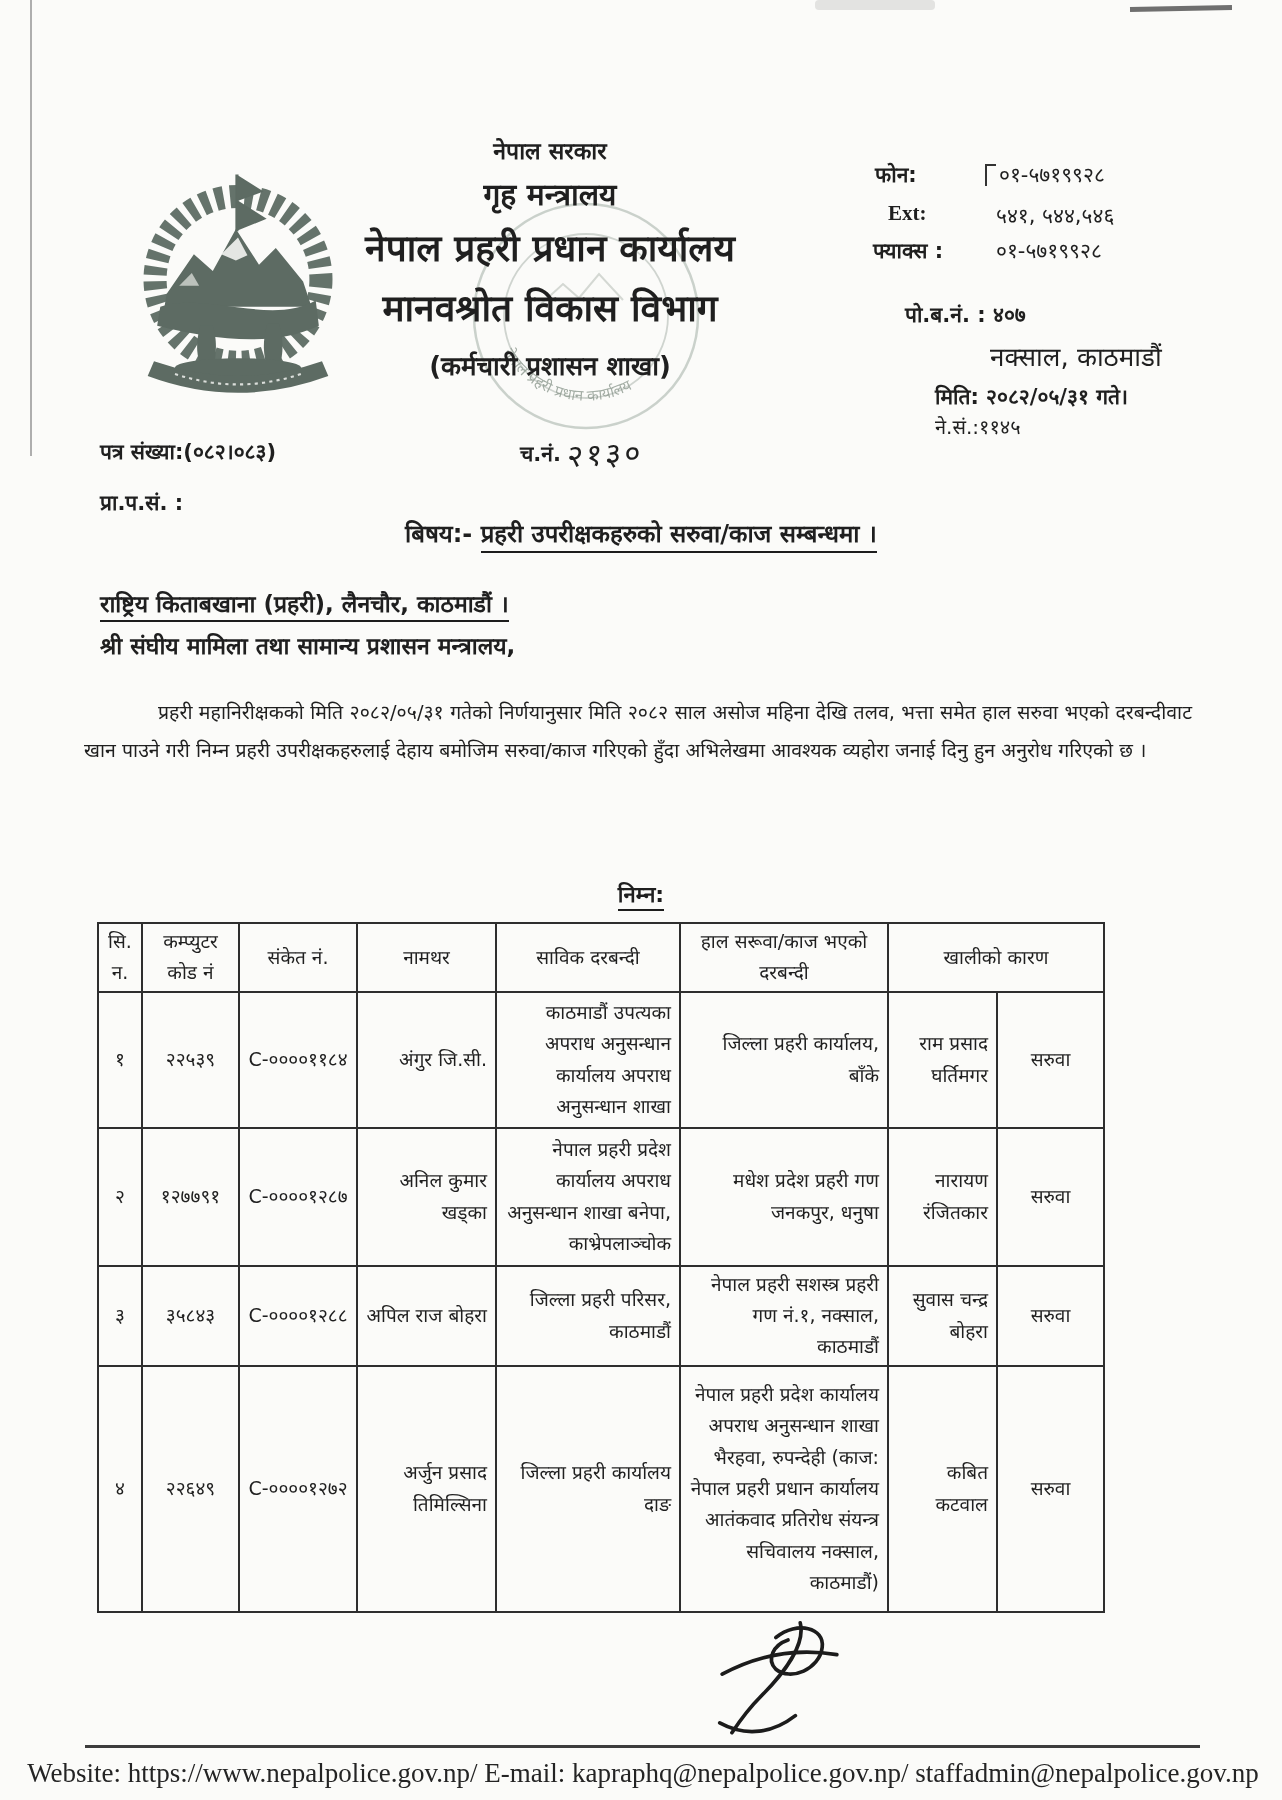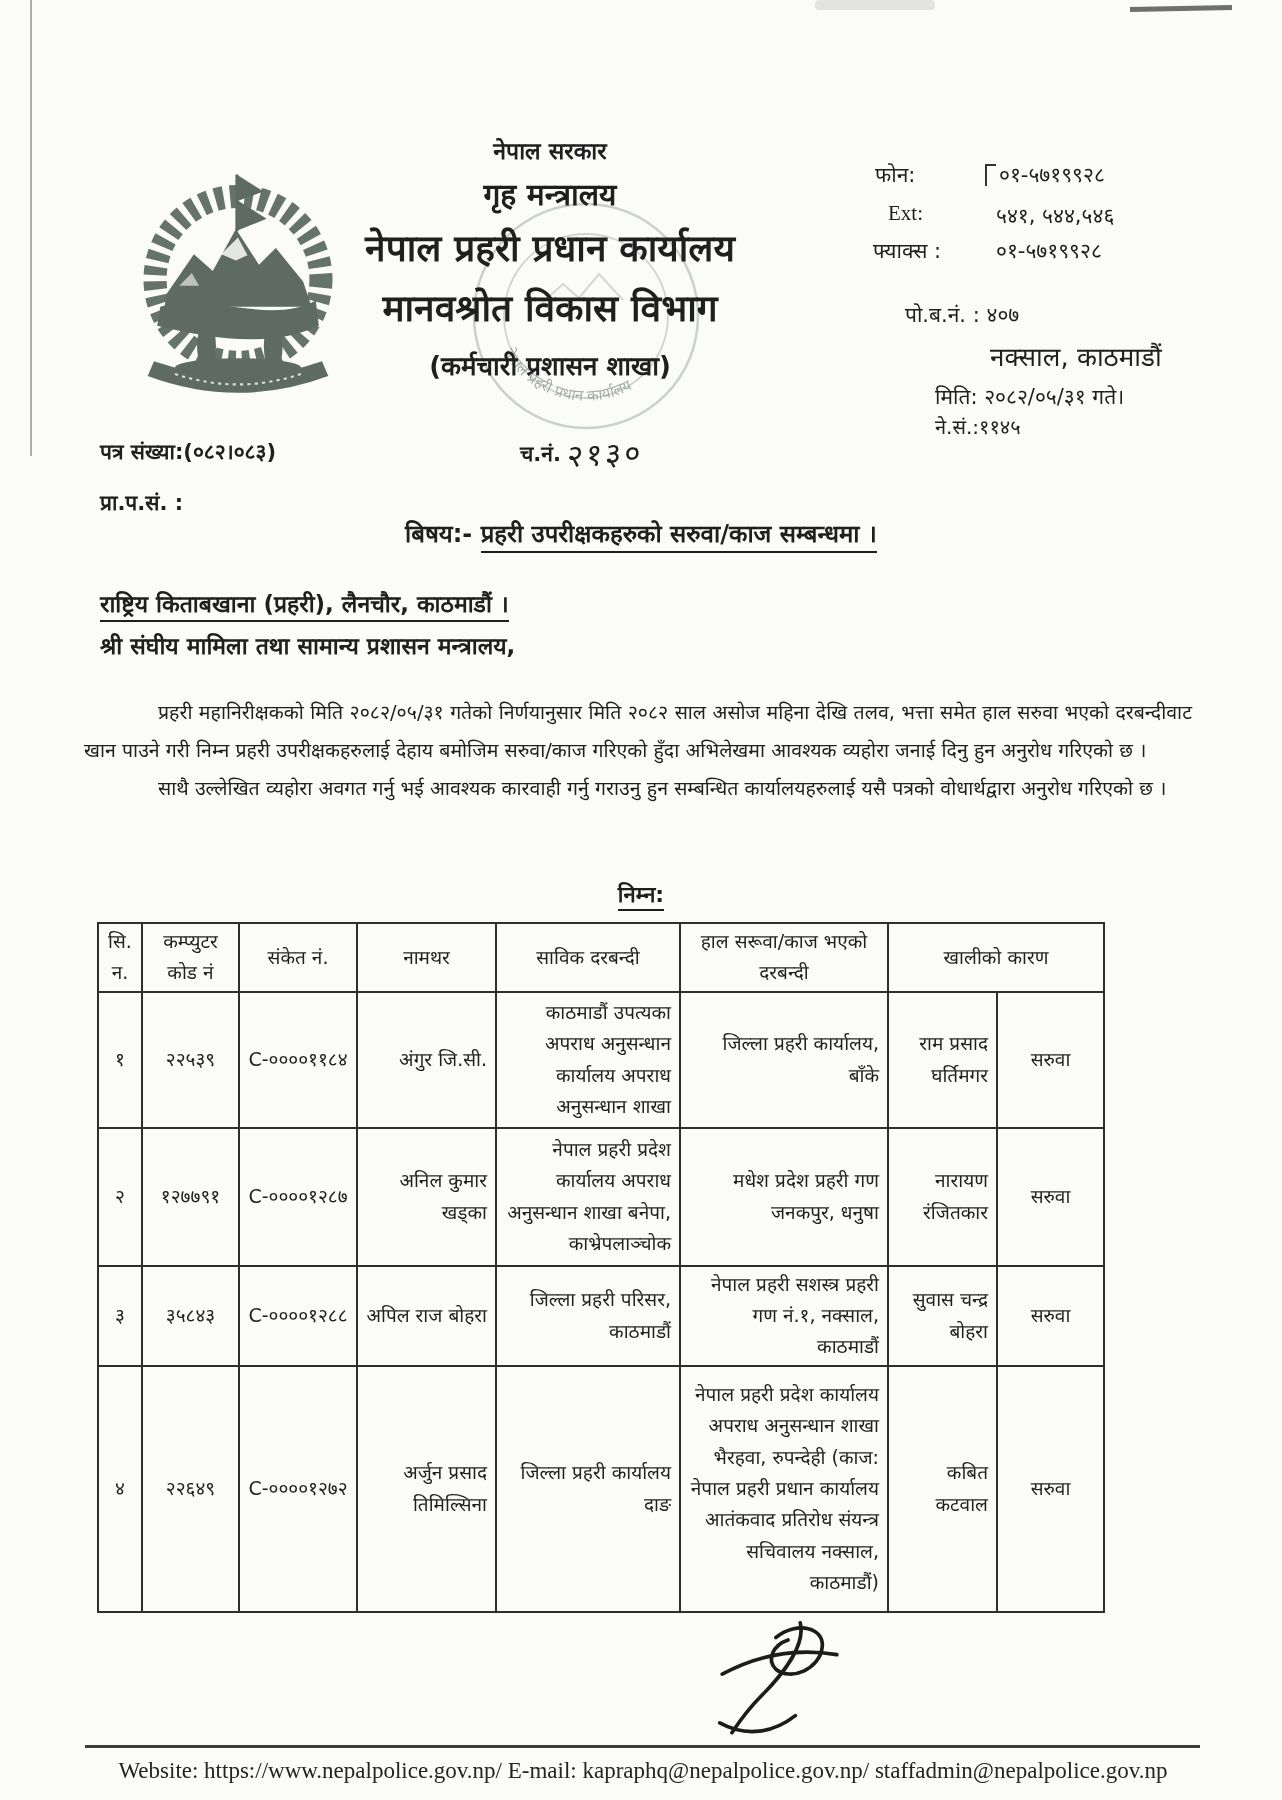--- a/index.html
+++ b/index.html
@@ -8,41 +8,41 @@
   .abs{position:absolute;}
   .b{font-weight:normal;}
   
   .hdr-block{left:230px;top:134px;width:640px;text-align:center;z-index:3;}
   .h-gov{font-size:23px;font-weight:bold;margin-bottom:7px;}
   .h-min{font-size:30px;font-weight:bold;margin-bottom:7px;}
   .h-off{font-size:37px;font-weight:bold;margin-bottom:9px;}
   .h-dept{font-size:37px;font-weight:bold;margin-bottom:15px;}
   .h-sec{font-size:26px;font-weight:bold;}
   
-  .c-lab{font-weight:normal;font-size:21px;}
+  .c-lab{font-weight:bold;font-size:21px;}
   .c-val{font-size:21px;}
   .bracket{display:inline-block;width:9px;height:20px;border-left:2px solid #333;border-top:2px solid #333;margin-right:3px;vertical-align:-4px;}
   
   .meta{font-size:21px;font-weight:bold;}
   .handwritten{display:inline-block;font-size:31px;font-weight:normal;letter-spacing:3px;transform:rotate(-3deg) skewX(-5deg);margin-left:6px;vertical-align:-4px;}
   .subject{left:0;right:0;top:516px;text-align:center;font-size:24px;font-weight:bold;z-index:2;}
   .u2{border-bottom:2.5px solid #1d1d1d;padding-bottom:3px;}
   .addr{left:100px;top:583px;font-size:23px;font-weight:bold;line-height:42px;}
   .body-copy{left:84px;top:694px;width:1108px;font-size:19.5px;line-height:38px;text-align:justify;}
   .body-copy p{margin:0;text-indent:74px;}
   .nimna{left:0;right:0;top:878px;text-align:center;font-size:22px;font-weight:bold;}
   .nimna span{border-bottom:2.5px solid #1d1d1d;padding-bottom:2px;}
   
   table.tr-table{border-collapse:collapse;table-layout:fixed;width:1006px;font-size:19px;}
   .tr-table td,.tr-table th{border:2px solid #2e2e2e;padding:2px 8px;vertical-align:middle;line-height:1.65;font-weight:normal;}
   .tr-table th{text-align:center;}
   .td-c{text-align:center;}
   .td-l{text-align:right;padding-left:11px;}
   .footer-rule{left:85px;top:1745px;width:1115px;height:3px;background:#3d3d3d;}
-  .footer-text{left:4px;right:0;top:1758px;text-align:center;font-size:23px;font-family:"Liberation Serif",serif;color:#242424;}
+  .footer-text{left:4px;right:0;top:1758px;text-align:center;font-size:27px;font-family:"Liberation Serif",serif;color:#242424;}
   
   .edge-line{left:30px;top:0;width:2px;height:456px;background:#7b7b7b;opacity:.6;}
   .tr-dash{left:1130px;top:6px;width:102px;height:5px;background:#4c4c4c;opacity:.8;transform:rotate(-1deg);}
   .smudge{left:815px;top:0;width:120px;height:10px;background:#9c9c9c;opacity:.25;border-radius:4px;}
 </style>
 </head>
 <body>
 
 <div class="page">
 
@@ -109,21 +109,20 @@
     <span class="u2">प्रहरी उपरीक्षकहरुको सरुवा/काज सम्बन्धमा ।</span>
   </div>
 
   <div class="abs addr">
     <div><span class="u2">राष्ट्रिय किताबखाना (प्रहरी), लैनचौर, काठमाडौं ।</span></div>
     <div>श्री संघीय मामिला तथा सामान्य प्रशासन मन्त्रालय,</div>
   </div>
 
   <div class="abs body-copy">
     <p>प्रहरी महानिरीक्षकको मिति २०८२/०५/३१ गतेको निर्णयानुसार मिति २०८२ साल असोज महिना देखि तलव, भत्ता समेत हाल सरुवा भएको दरबन्दीवाट खान पाउने गरी निम्न प्रहरी उपरीक्षकहरुलाई देहाय बमोजिम सरुवा/काज गरिएको हुँदा अभिलेखमा आवश्यक व्यहोरा जनाई दिनु हुन अनुरोध गरिएको छ ।</p>
-    <p>साथै उल्लेखित व्यहोरा अवगत गर्नु भई आवश्यक कारवाही गर्नु गराउनु हुन सम्बन्धित कार्यालयहरुलाई यसै पत्रको वोधार्थद्वारा अनुरोध गरिएको छ ।</p>
   </div>
 
   <div class="abs nimna"><span>निम्न:</span></div>
 
   <div class="abs" style="left:97px;top:922px;">
     <table class="tr-table">
       <colgroup>
         <col style="width:44px">
           <col style="width:97px">
           <col style="width:118px">

